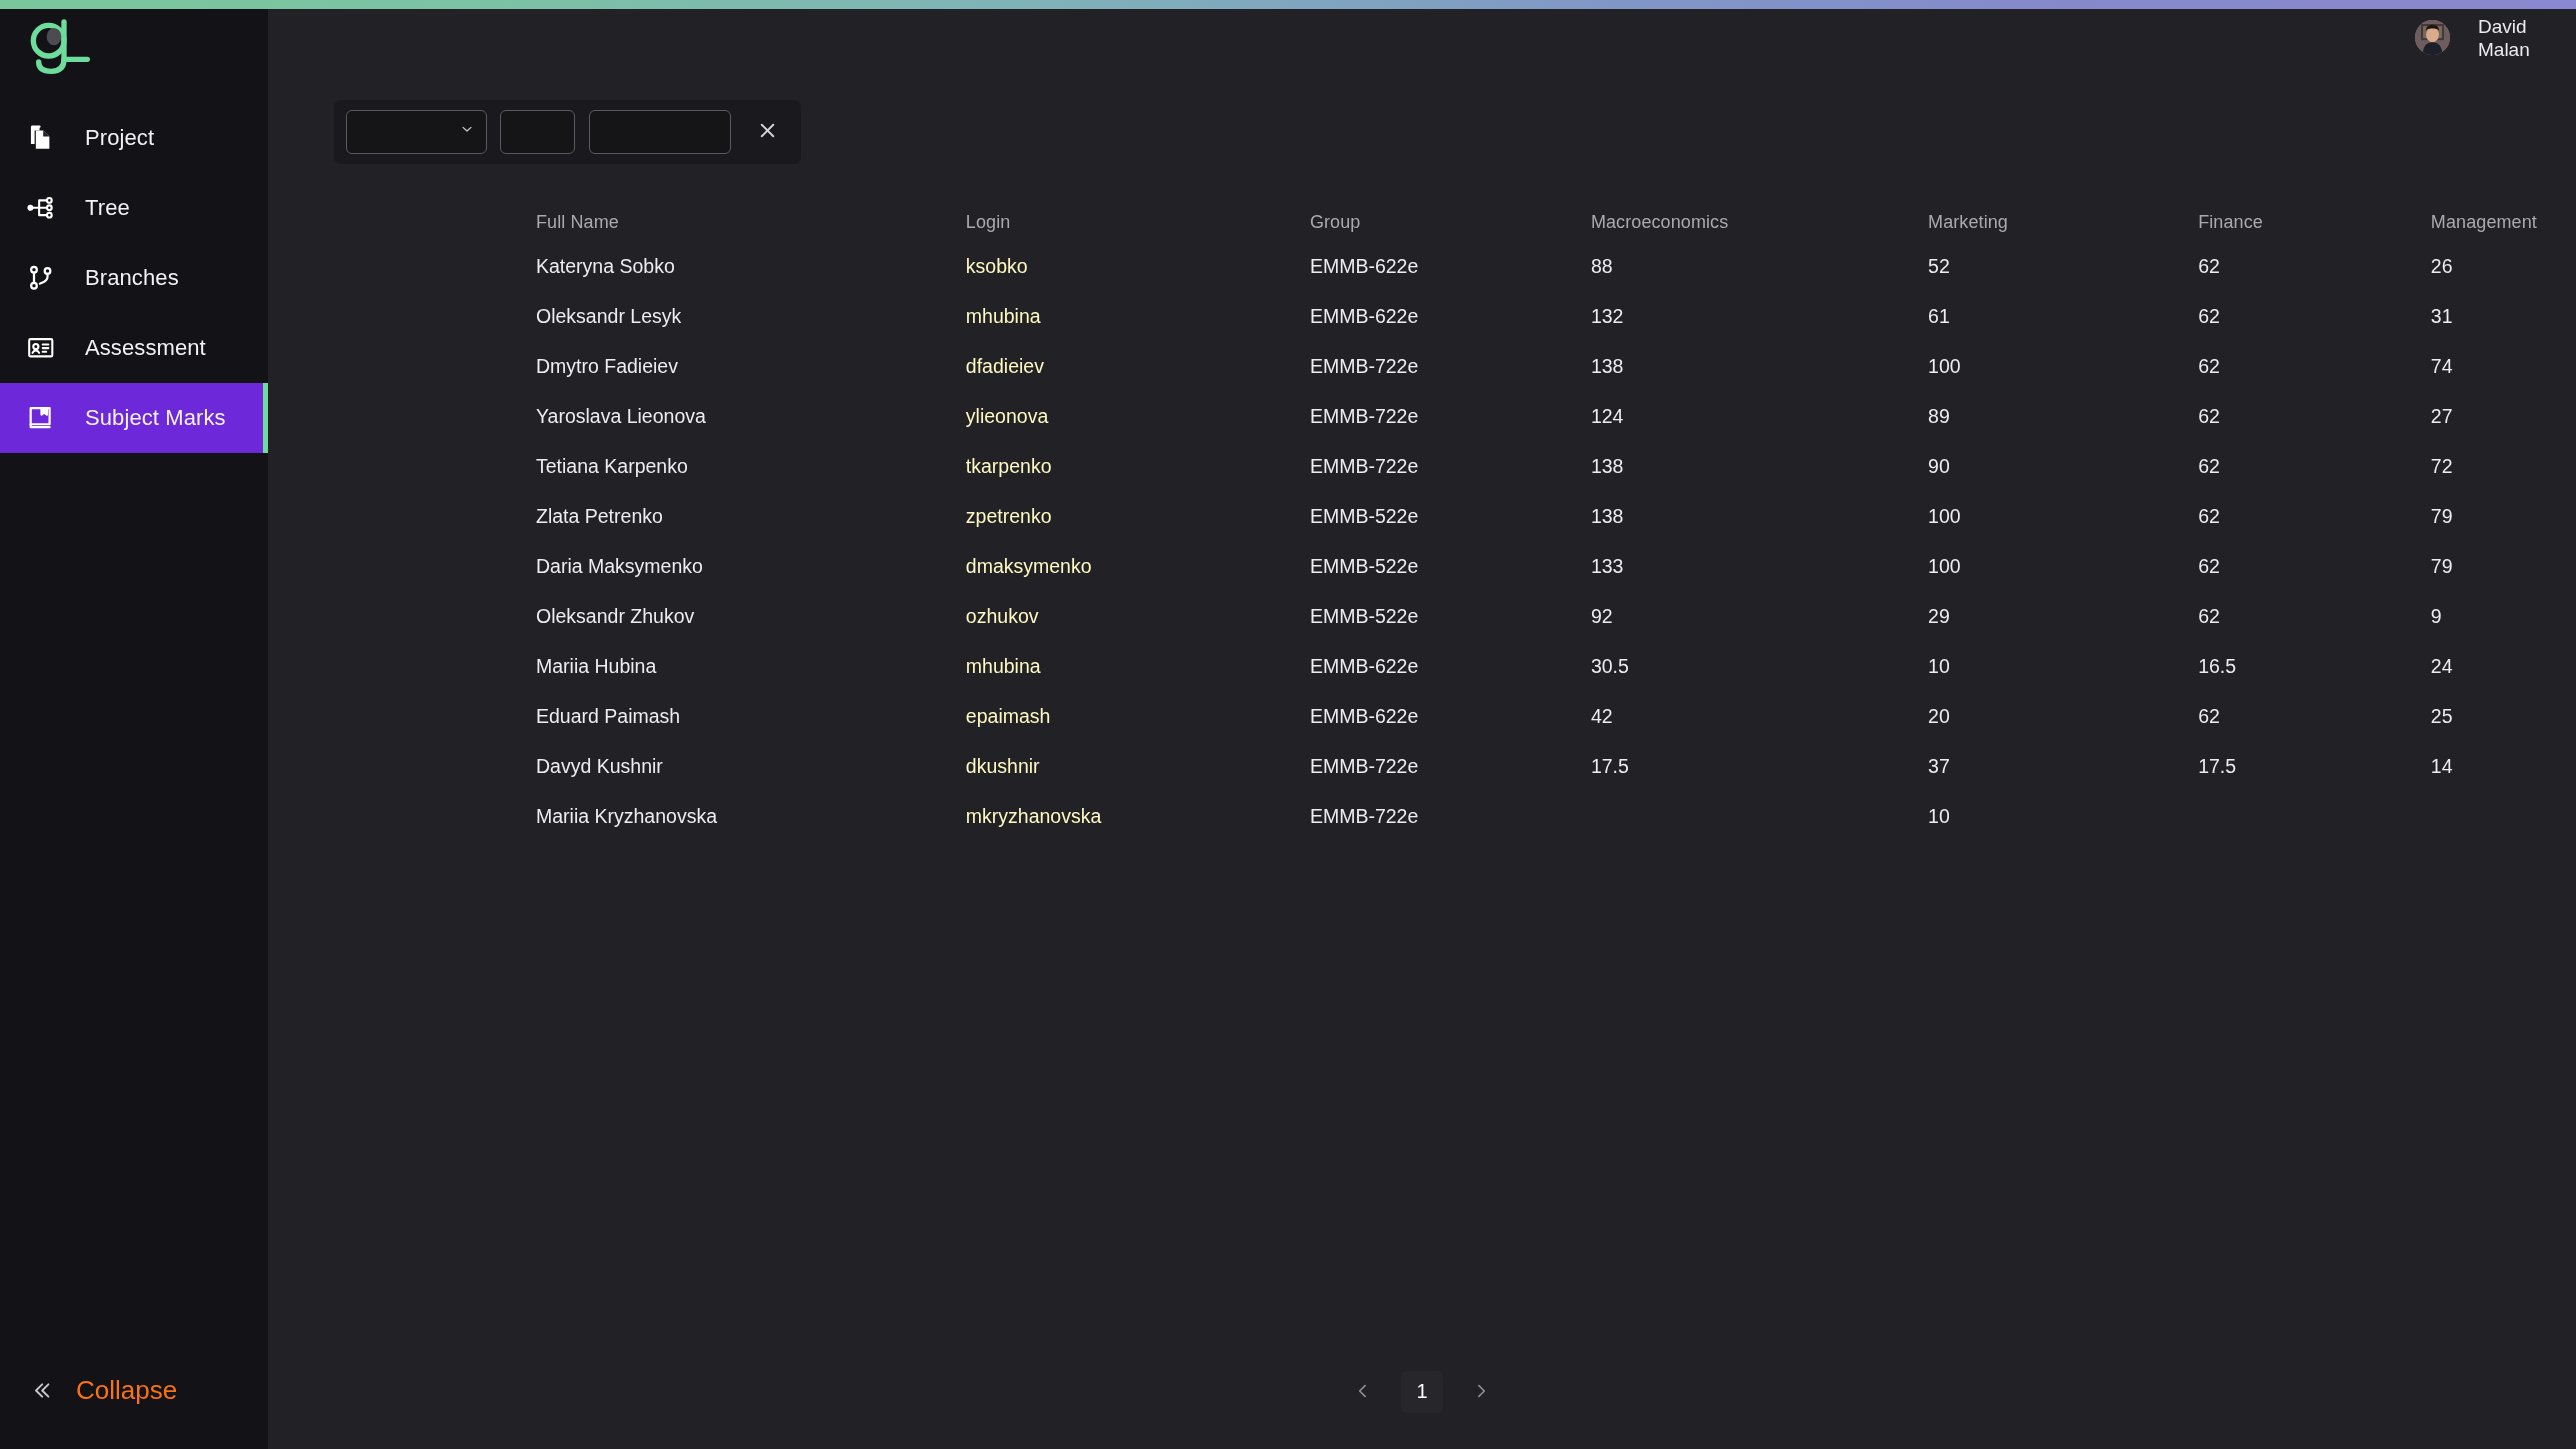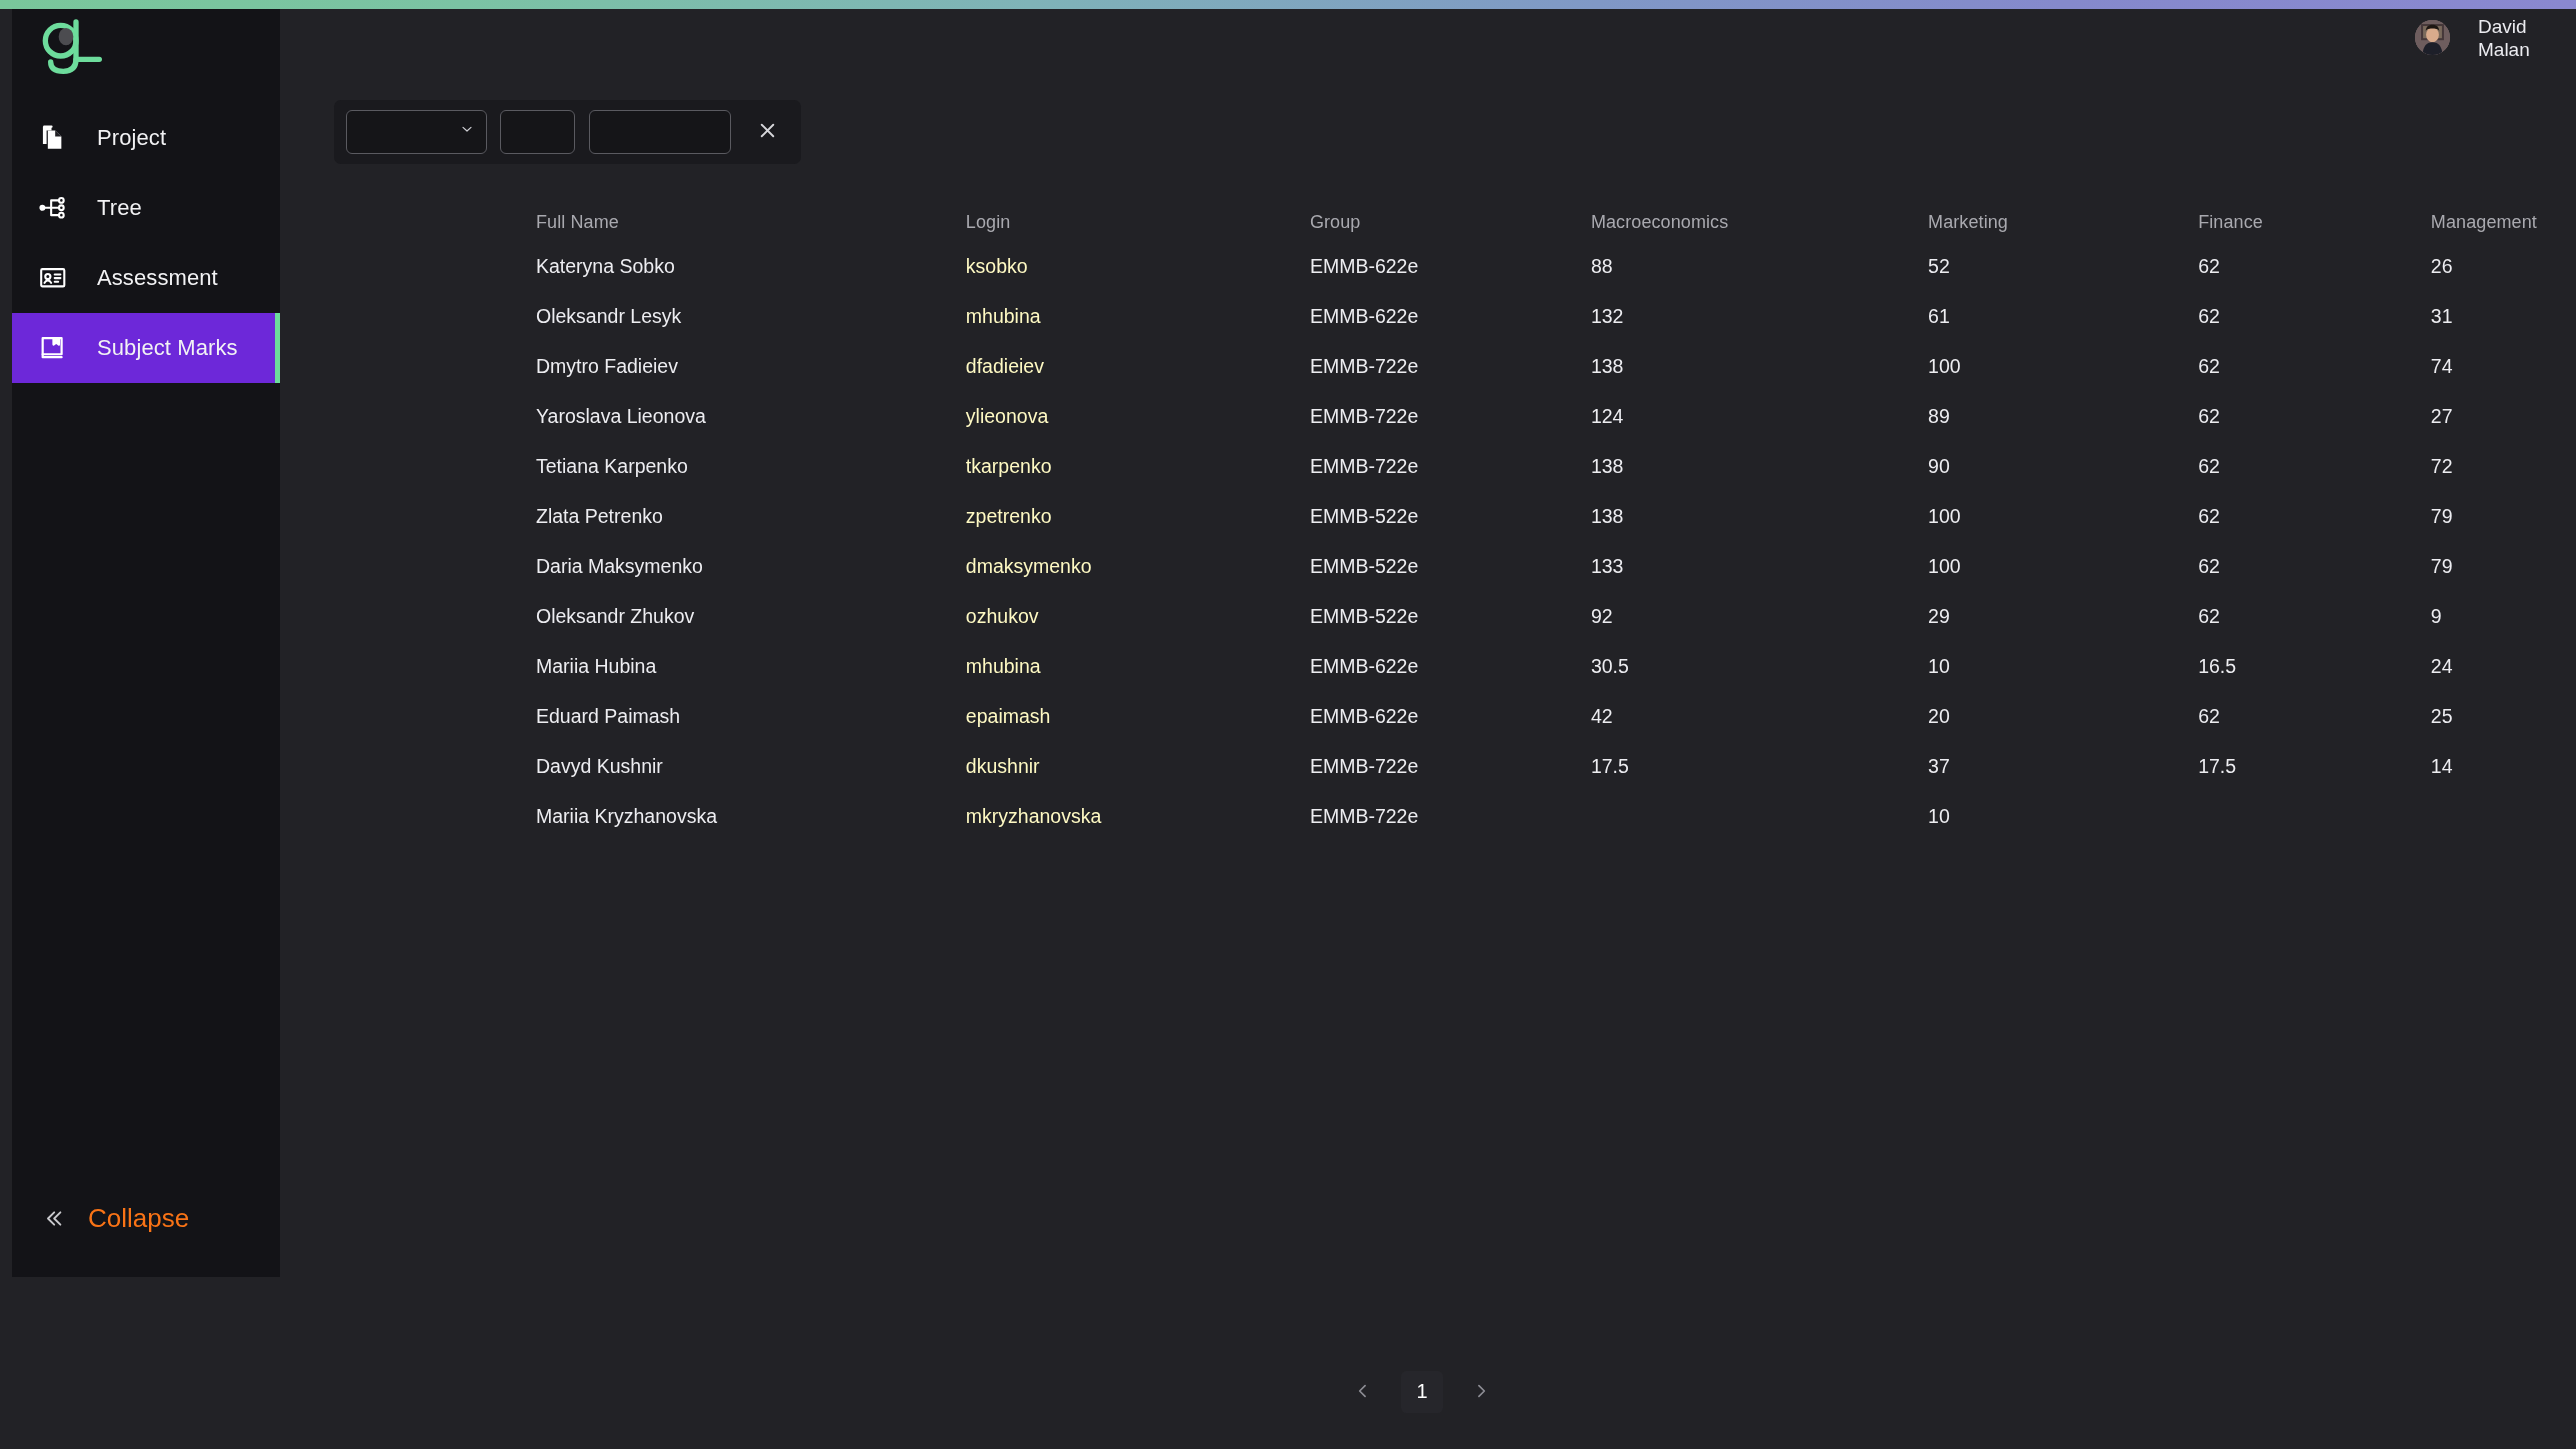--- a/index.html
+++ b/index.html
@@ -12,21 +12,21 @@
 
   
   #topbar {
     position:absolute; left:0; top:0; width:2576px; height:8.7px;
     background:linear-gradient(90deg,#79c79b 0%,#7bc3a4 18%,#7fb3b8 40%,#8098c6 62%,#8589cc 80%,#8a88d0 100%);
     z-index:40;
   }
 
   
   #sidebar {
-    position:absolute; left:12px; top:8.7px; width:268px; height:1268px;
+    position:absolute; left:0; top:8.7px; width:268px; height:1440px;
     background:#131317; z-index:30;
   }
   #logo {
     position:absolute; left:23px; top:9.4px;
     width:74px; height:60px;
   }
   #nav { position:absolute; left:0; top:94px; width:268px; }
   .nav-item {
     position:relative; display:flex; align-items:center;
     height:70px; padding-left:23px; cursor:pointer;
@@ -159,20 +159,32 @@
           <circle cx="19" cy="6" r="1.9"></circle>
           <circle cx="19" cy="12" r="1.9"></circle>
           <circle cx="19" cy="18" r="1.9"></circle>
           <path d="M5.2 12h5.5M10.7 6v12M10.7 6h6.4M10.7 12h6.4M10.7 18h6.4"></path>
         </svg>
       </span>
       <span class="lbl">Tree</span>
     </div>
 
 
+    <div class="nav-item">
+      <span class="ico">
+        <svg width="29.5" height="29.5" viewBox="0 0 24 24" fill="none" stroke="#ffffff" stroke-width="1.8" stroke-linecap="round" stroke-linejoin="round">
+          <circle cx="6.5" cy="5.5" r="2.3"></circle>
+          <circle cx="6.5" cy="18.5" r="2.3"></circle>
+          <circle cx="17.5" cy="6.5" r="2.3"></circle>
+          <path d="M6.5 7.8v8.4"></path>
+          <path d="M17.5 8.8v2.4c0 4-4 4.4-6.2 5.6"></path>
+        </svg>
+      </span>
+      <span class="lbl">Branches</span>
+    </div>
 
     <div class="nav-item">
       <span class="ico">
         <svg width="29.5" height="29.5" viewBox="0 0 24 24" fill="none" stroke="#ffffff" stroke-width="1.7" stroke-linecap="round" stroke-linejoin="round">
           <rect x="2.6" y="5" width="18.8" height="14" rx="1"></rect>
           <circle cx="8" cy="11" r="2.1"></circle>
           <path d="M5.3 16.2c.6-1.3 1.6-1.9 2.7-1.9s2.1.6 2.7 1.9"></path>
           <path d="M13.6 9.3h4.6M13.6 12.3h4.6M13.6 15.3h2.8"></path>
         </svg>
       </span>

